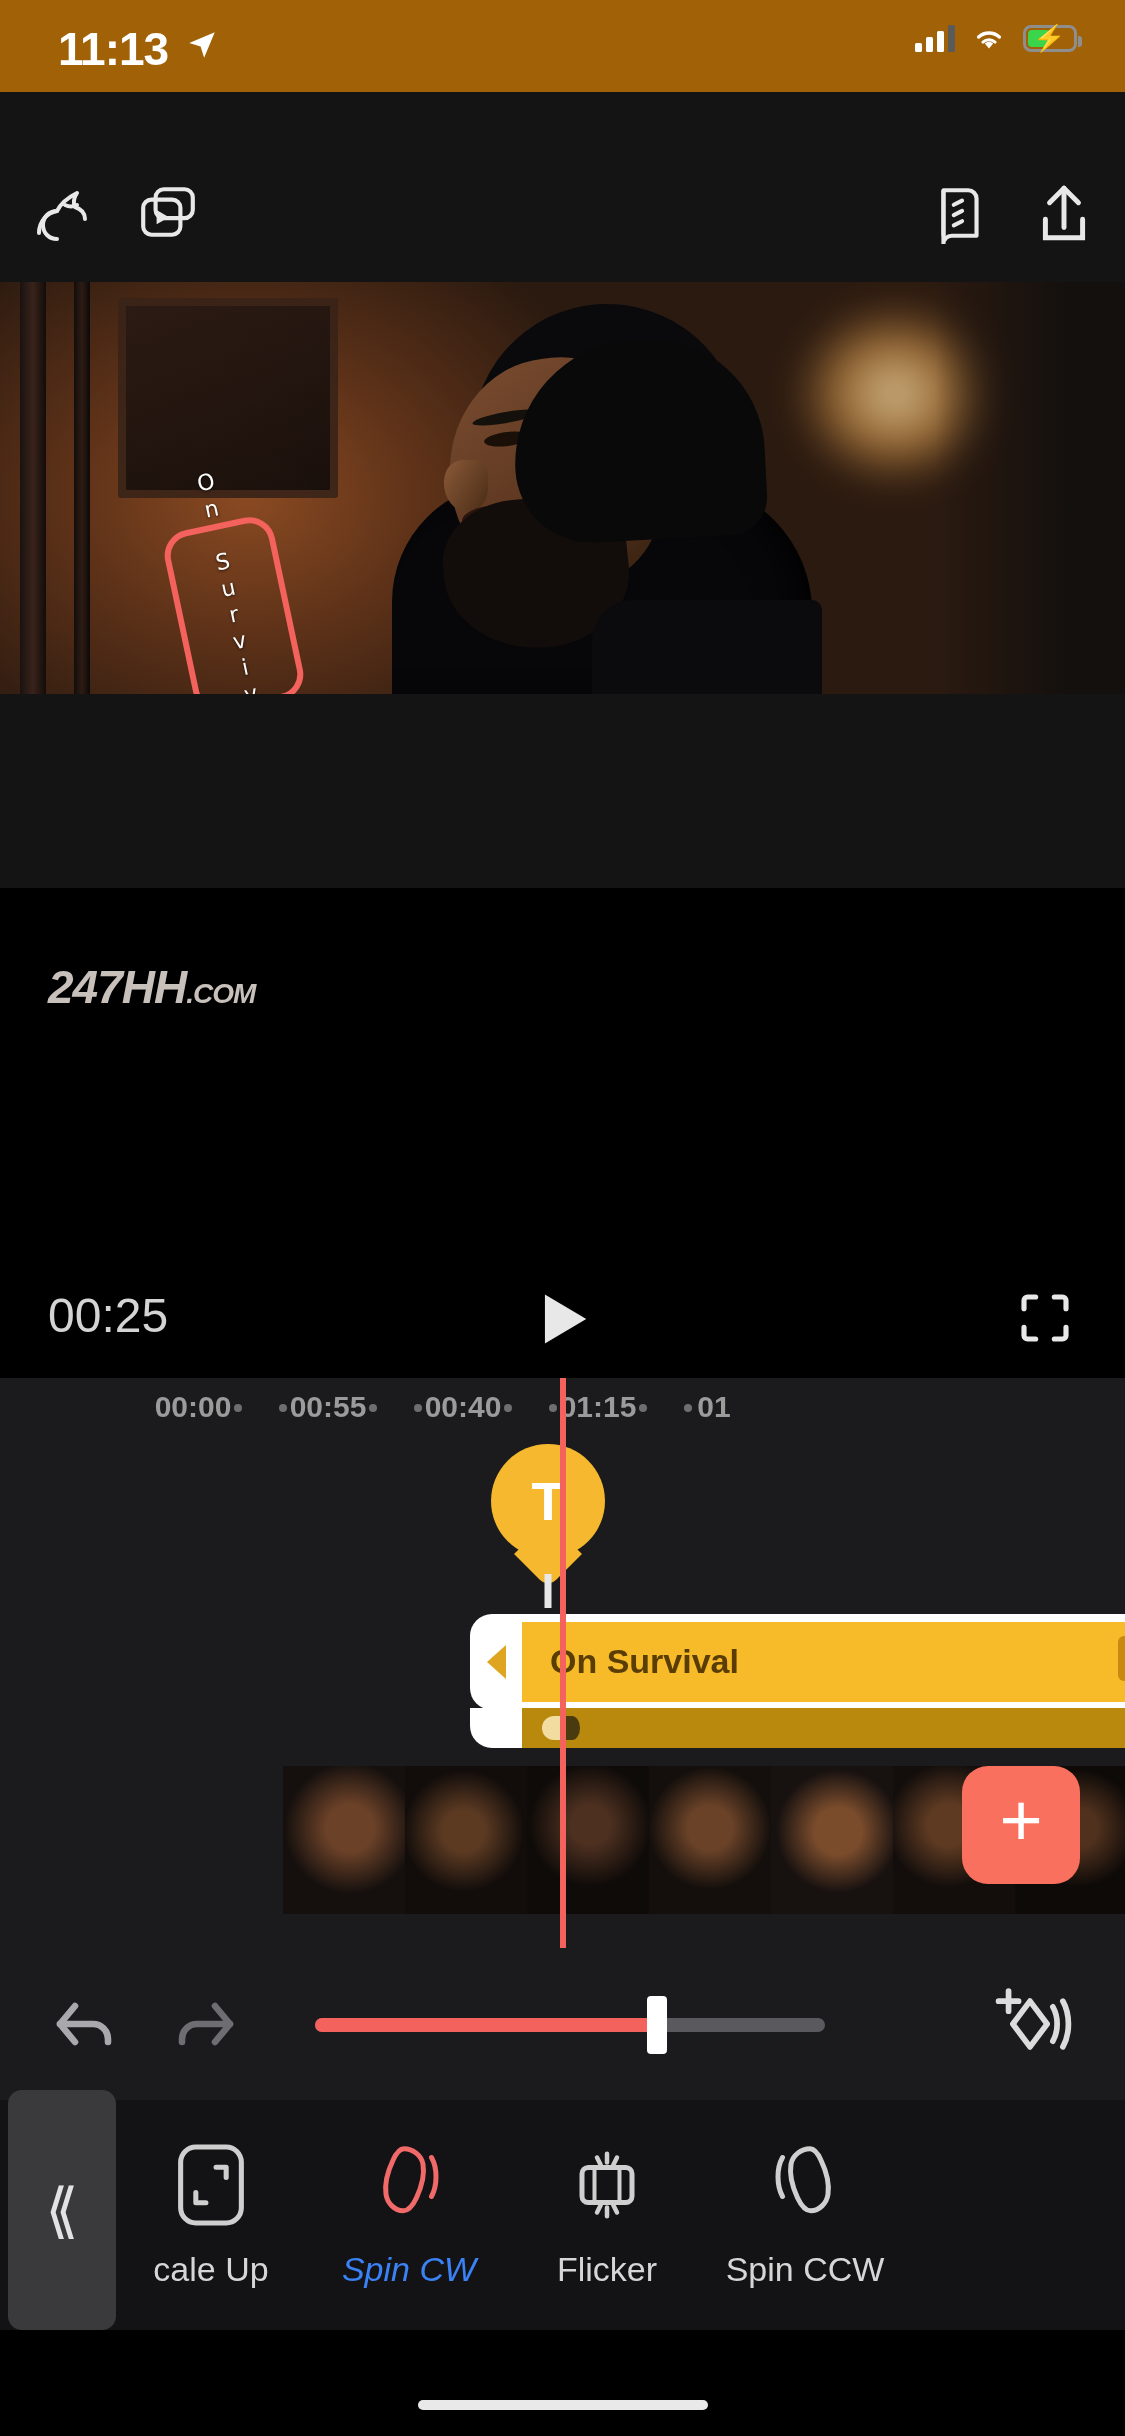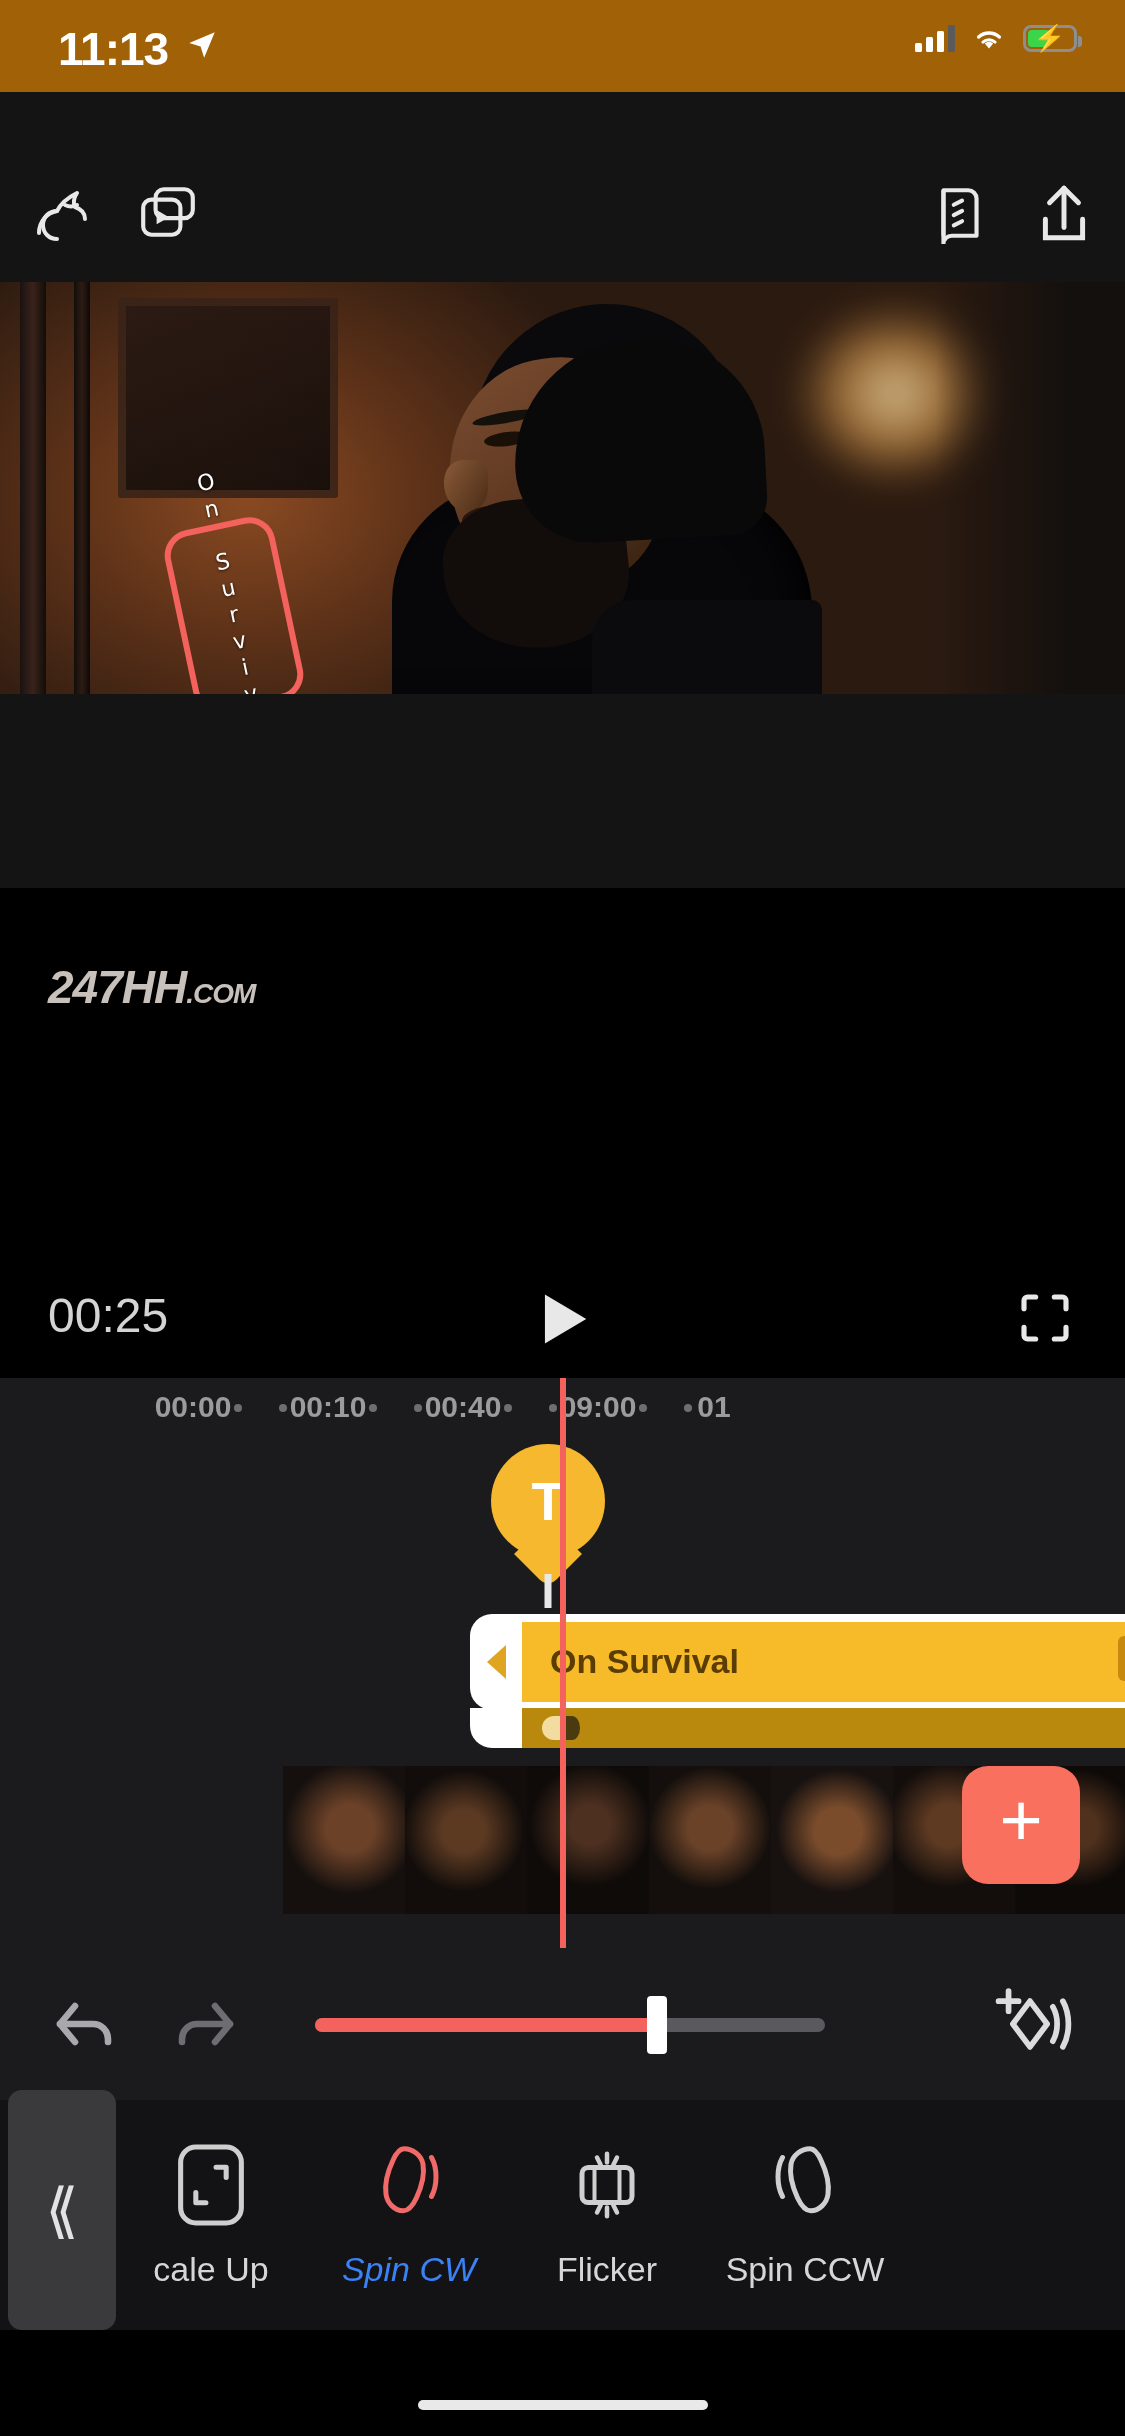--- a/index.html
+++ b/index.html
@@ -296,23 +296,23 @@
 <svg class="play-btn" viewBox="0 0 24 24">
   <path d="M5 2.5l16 9.5-16 9.5z" fill="#e8e8e8"></path>
 </svg>
 <svg class="fs-btn" viewBox="0 0 24 24">
   <path d="M3 8V4.5A1.5 1.5 0 0 1 4.5 3H8M16 3h3.5A1.5 1.5 0 0 1 21 4.5V8M21 16v3.5a1.5 1.5 0 0 1-1.5 1.5H16M8 21H4.5A1.5 1.5 0 0 1 3 19.5V16" stroke="#e8e8e8" stroke-width="2.2" fill="none" stroke-linecap="round"></path>
 </svg>
 
 <div class="timeline">
   <div class="ruler">
     <div class="tick-label" style="left:193px">00:00</div>
-    <div class="tick-label" style="left:328px">00:10</div>
+    <div class="tick-label" style="left:328px">00:55</div>
     <div class="tick-label" style="left:463px">00:40</div>
-    <div class="tick-label" style="left:598px">09:00</div>
+    <div class="tick-label" style="left:598px">01:15</div>
     <div class="tick-label" style="left:714px">01</div>
     <div class="dot" style="left:238px"></div>
     <div class="dot" style="left:283px"></div>
     <div class="dot" style="left:373px"></div>
     <div class="dot" style="left:418px"></div>
     <div class="dot" style="left:508px"></div>
     <div class="dot" style="left:553px"></div>
     <div class="dot" style="left:643px"></div>
     <div class="dot" style="left:688px"></div>
   </div>

